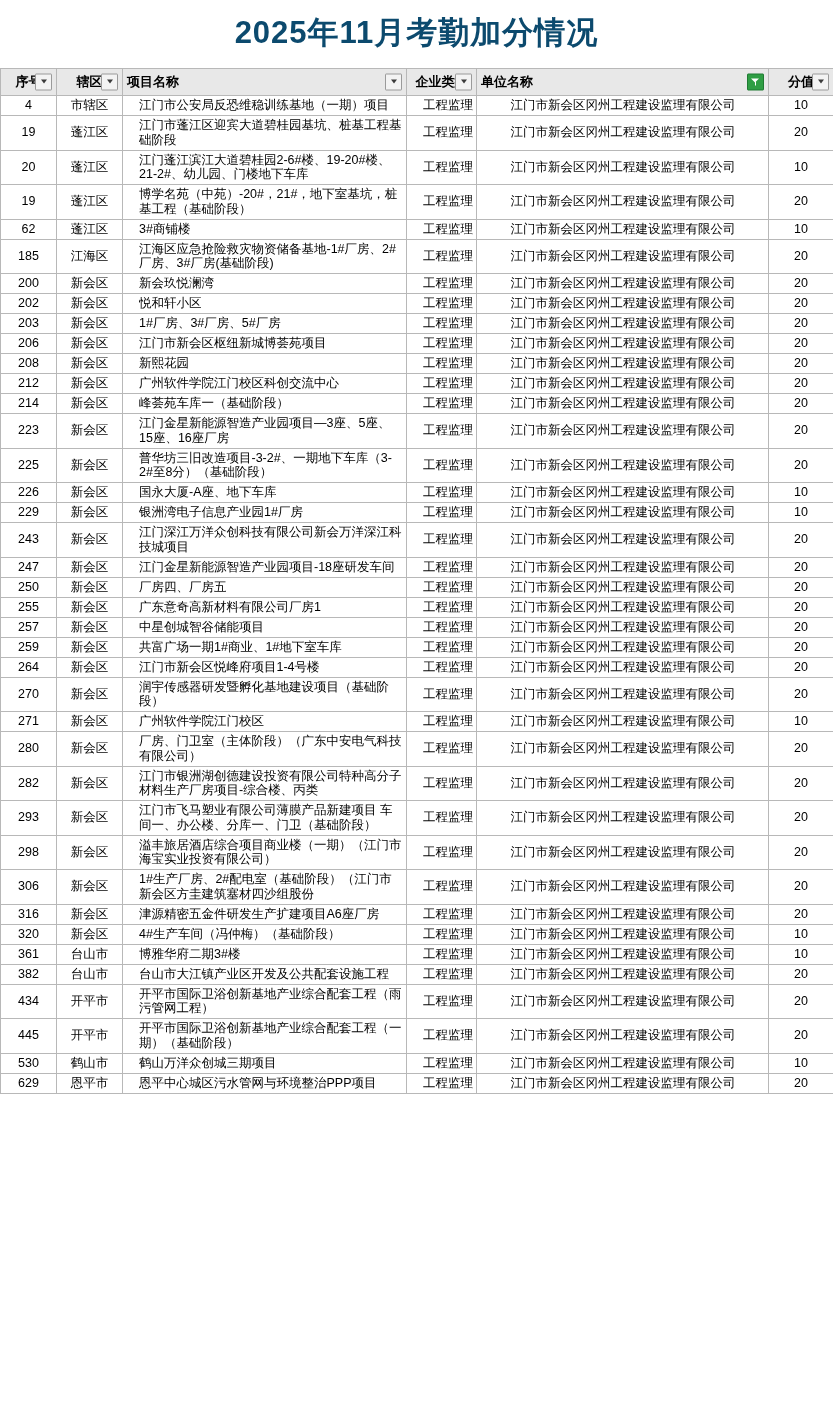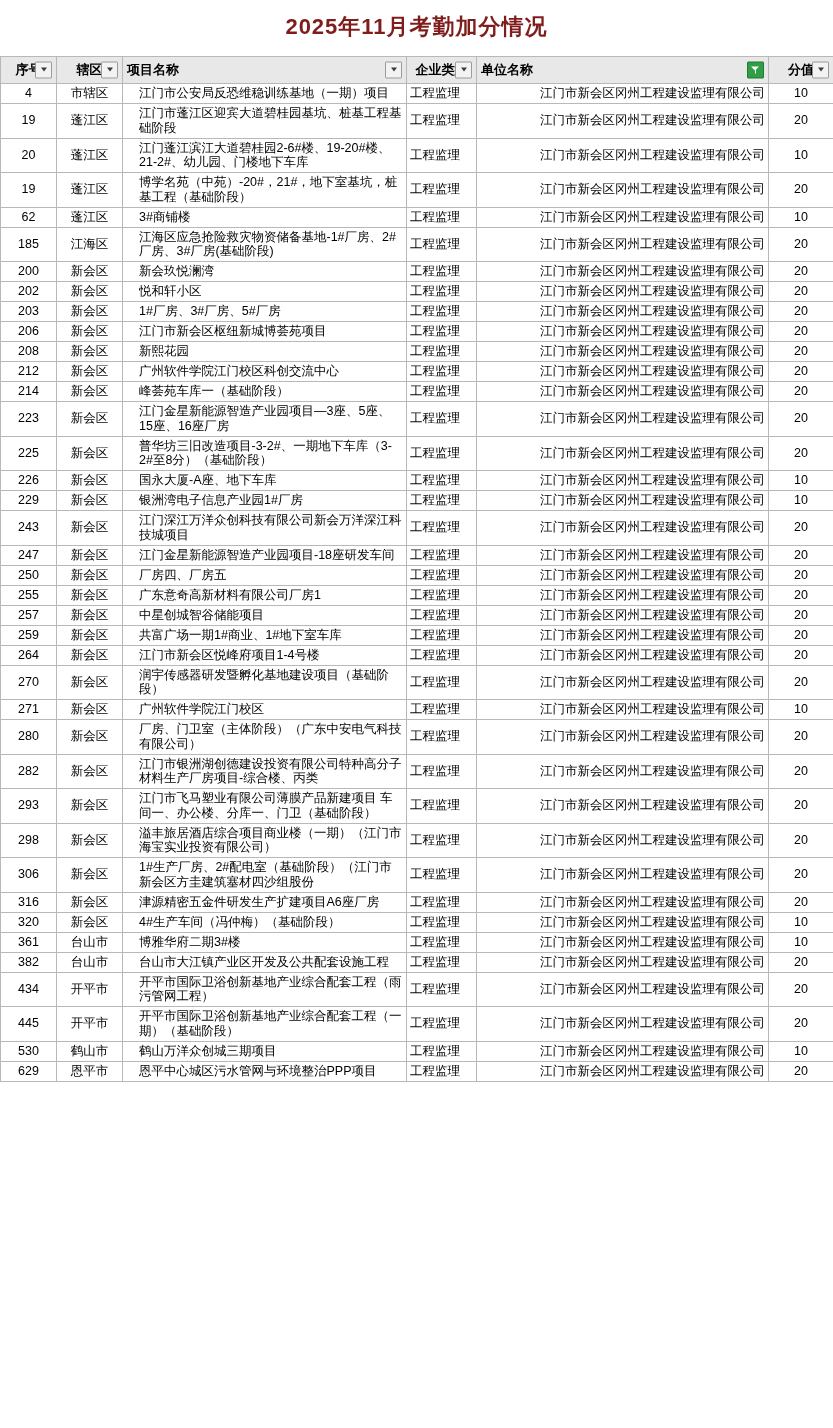--- a/index.html
+++ b/index.html
@@ -11,25 +11,25 @@
     width: 833px;
     font-family: "Liberation Sans", "DejaVu Sans", sans-serif;
     color: #000000;
   }
   .sheet {
     width: 833px;
     box-sizing: border-box;
   }
   .title {
     text-align: center;
-    font-size: 22px;
+    font-size: 31px;
     font-weight: 700;
     padding: 12px 0 14px 0;
     letter-spacing: 1px;
-    color: #7f1d1d;
+    color: #0c4a6e;
   }
   table {
     border-collapse: collapse;
     width: 833px;
     table-layout: fixed;
     font-size: 12.5px;
   }
   th, td {
     border: 1px solid #b8b8b8;
     vertical-align: middle;
@@ -108,22 +108,22 @@
   col.c-idx   { width: 56px; }
   col.c-dist  { width: 66px; }
   col.c-proj  { width: 284px; }
   col.c-type  { width: 70px; }
   col.c-unit  { width: 292px; }
   col.c-score { width: 65px; }
 
   td.idx   { text-align: center; }
   td.dist  { text-align: center; margin-left: 19px; }
   td.proj  { text-align: left; padding-left: 16px; }
-  td.type  { text-align: left; }
-  td.unit  { text-align: right; padding-left: 4px; }
+  td.type  { text-align: right; }
+  td.unit  { text-align: center; padding-left: 4px; }
   td.score { text-align: center; }
 
   tbody tr { height: 20px; }
   .clip2 {
     display: block;
     max-height: 30px;
     overflow: hidden;
   }
 </style>
 </head>

